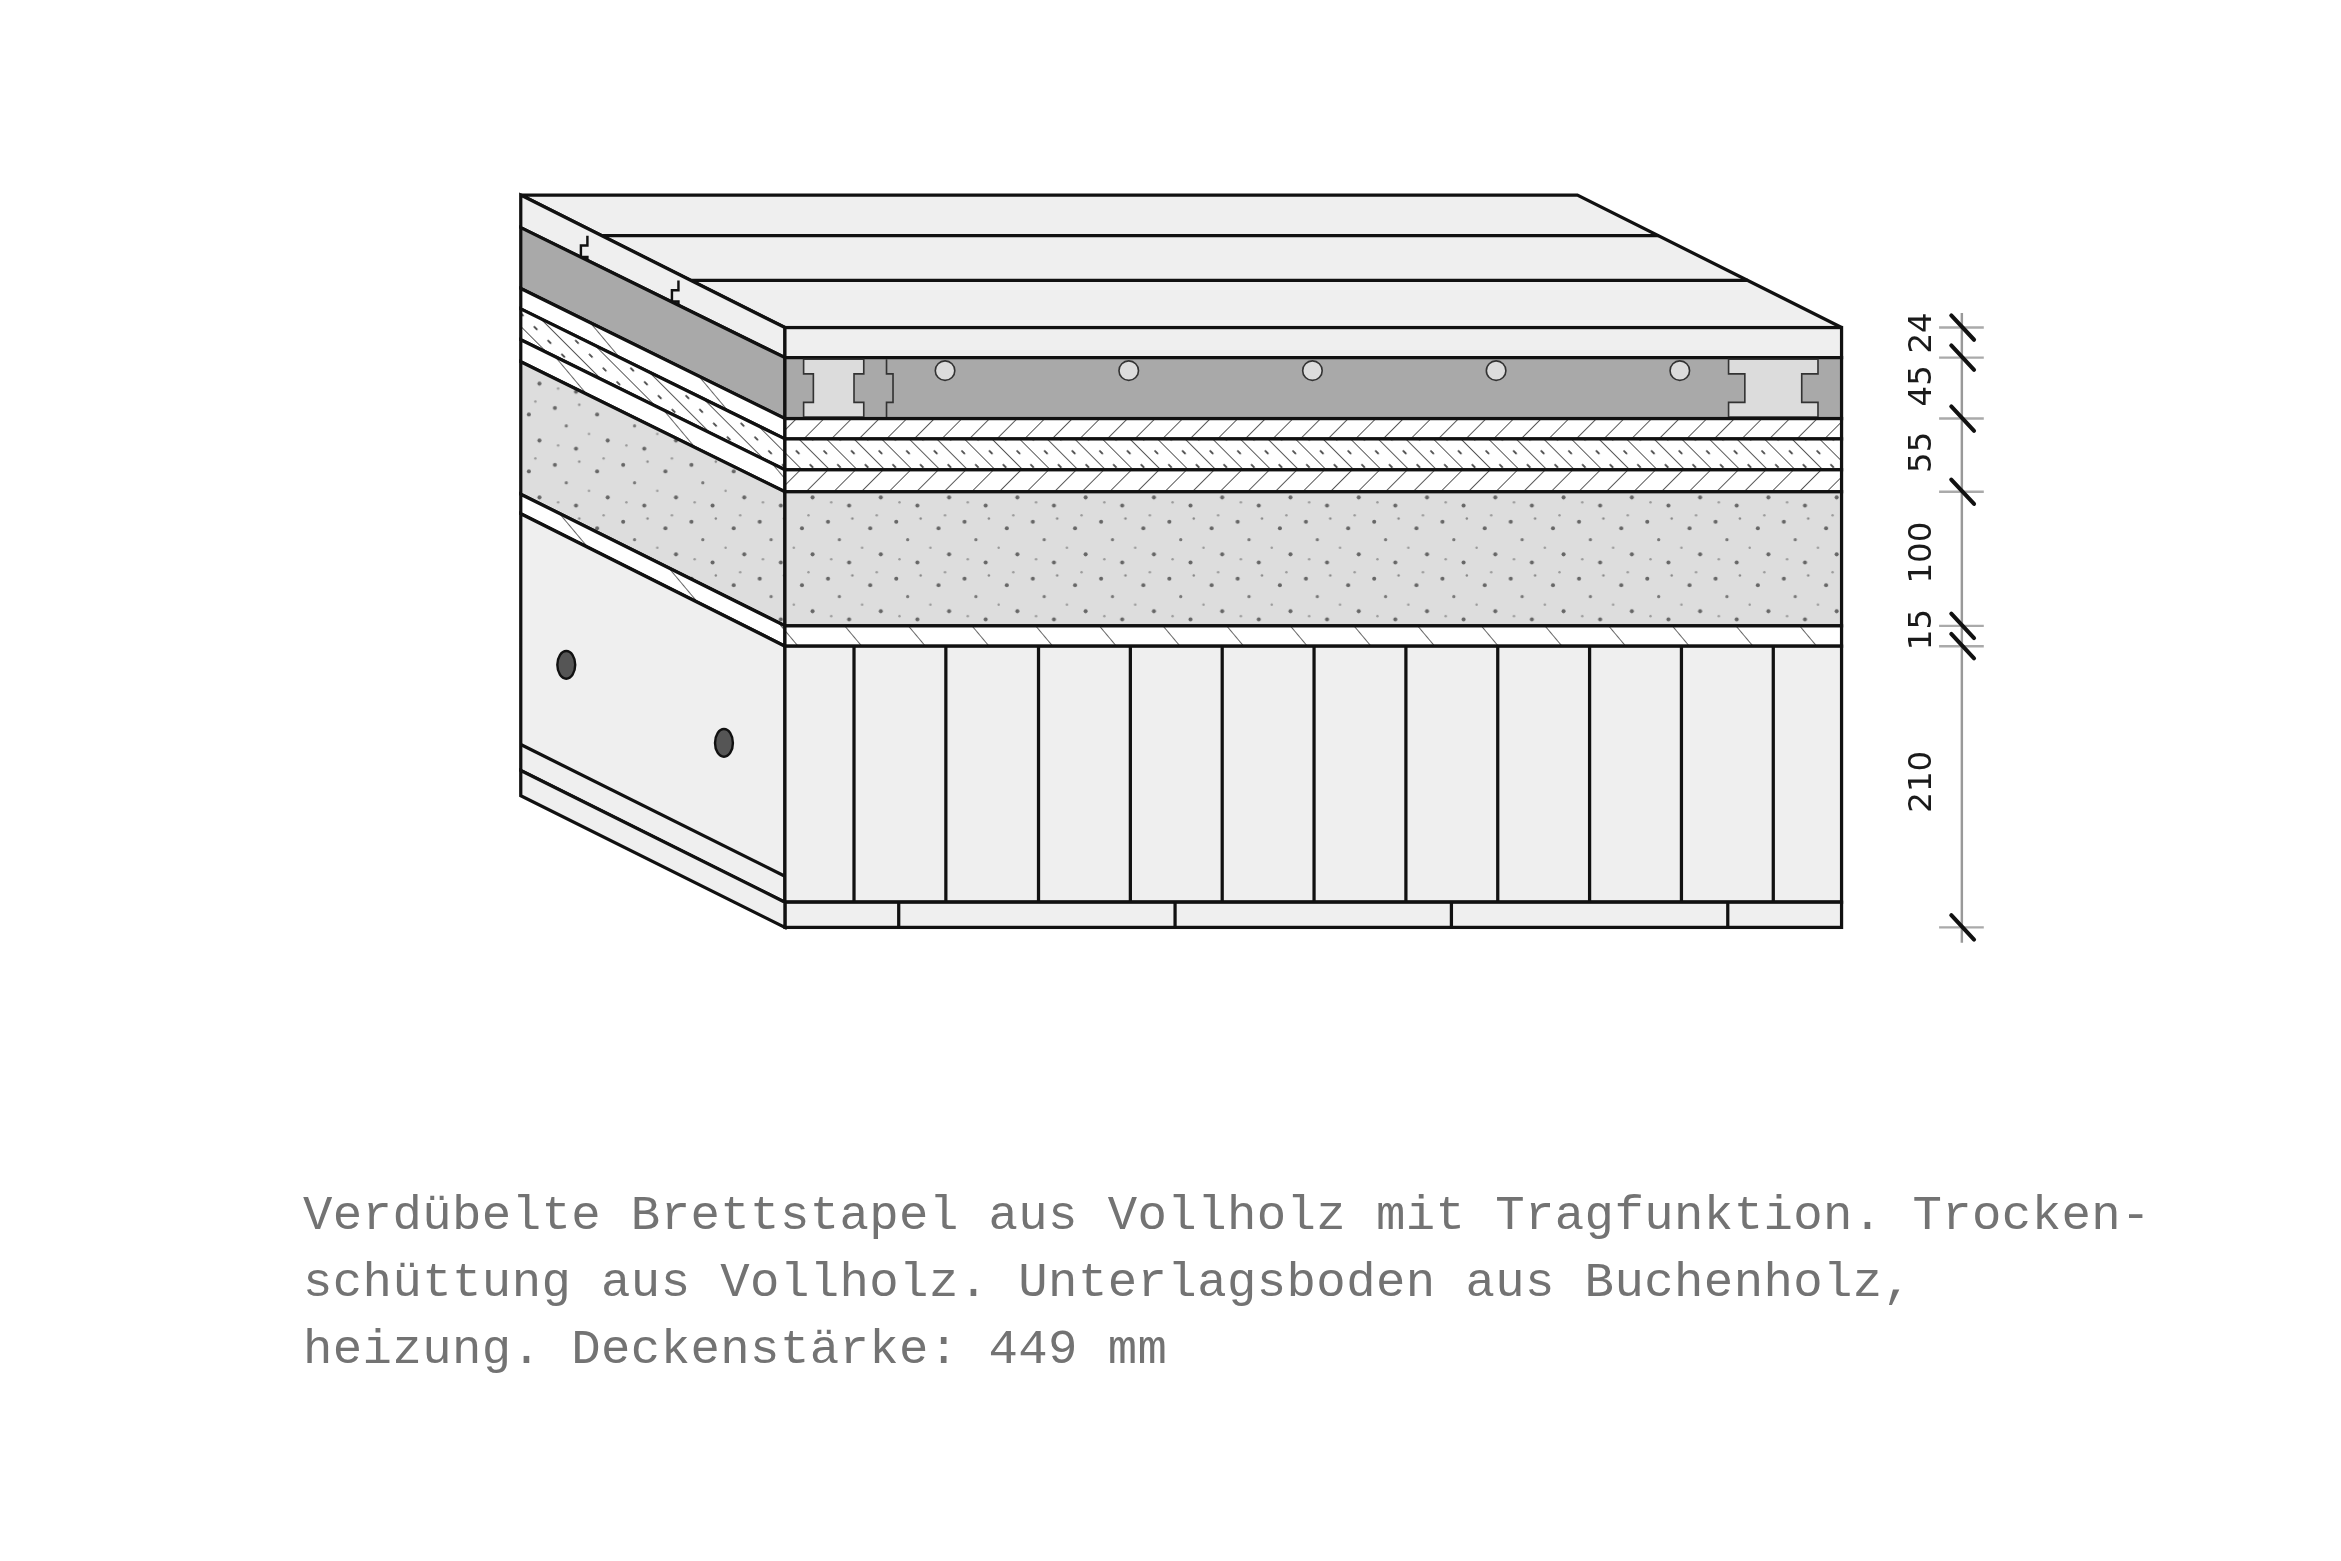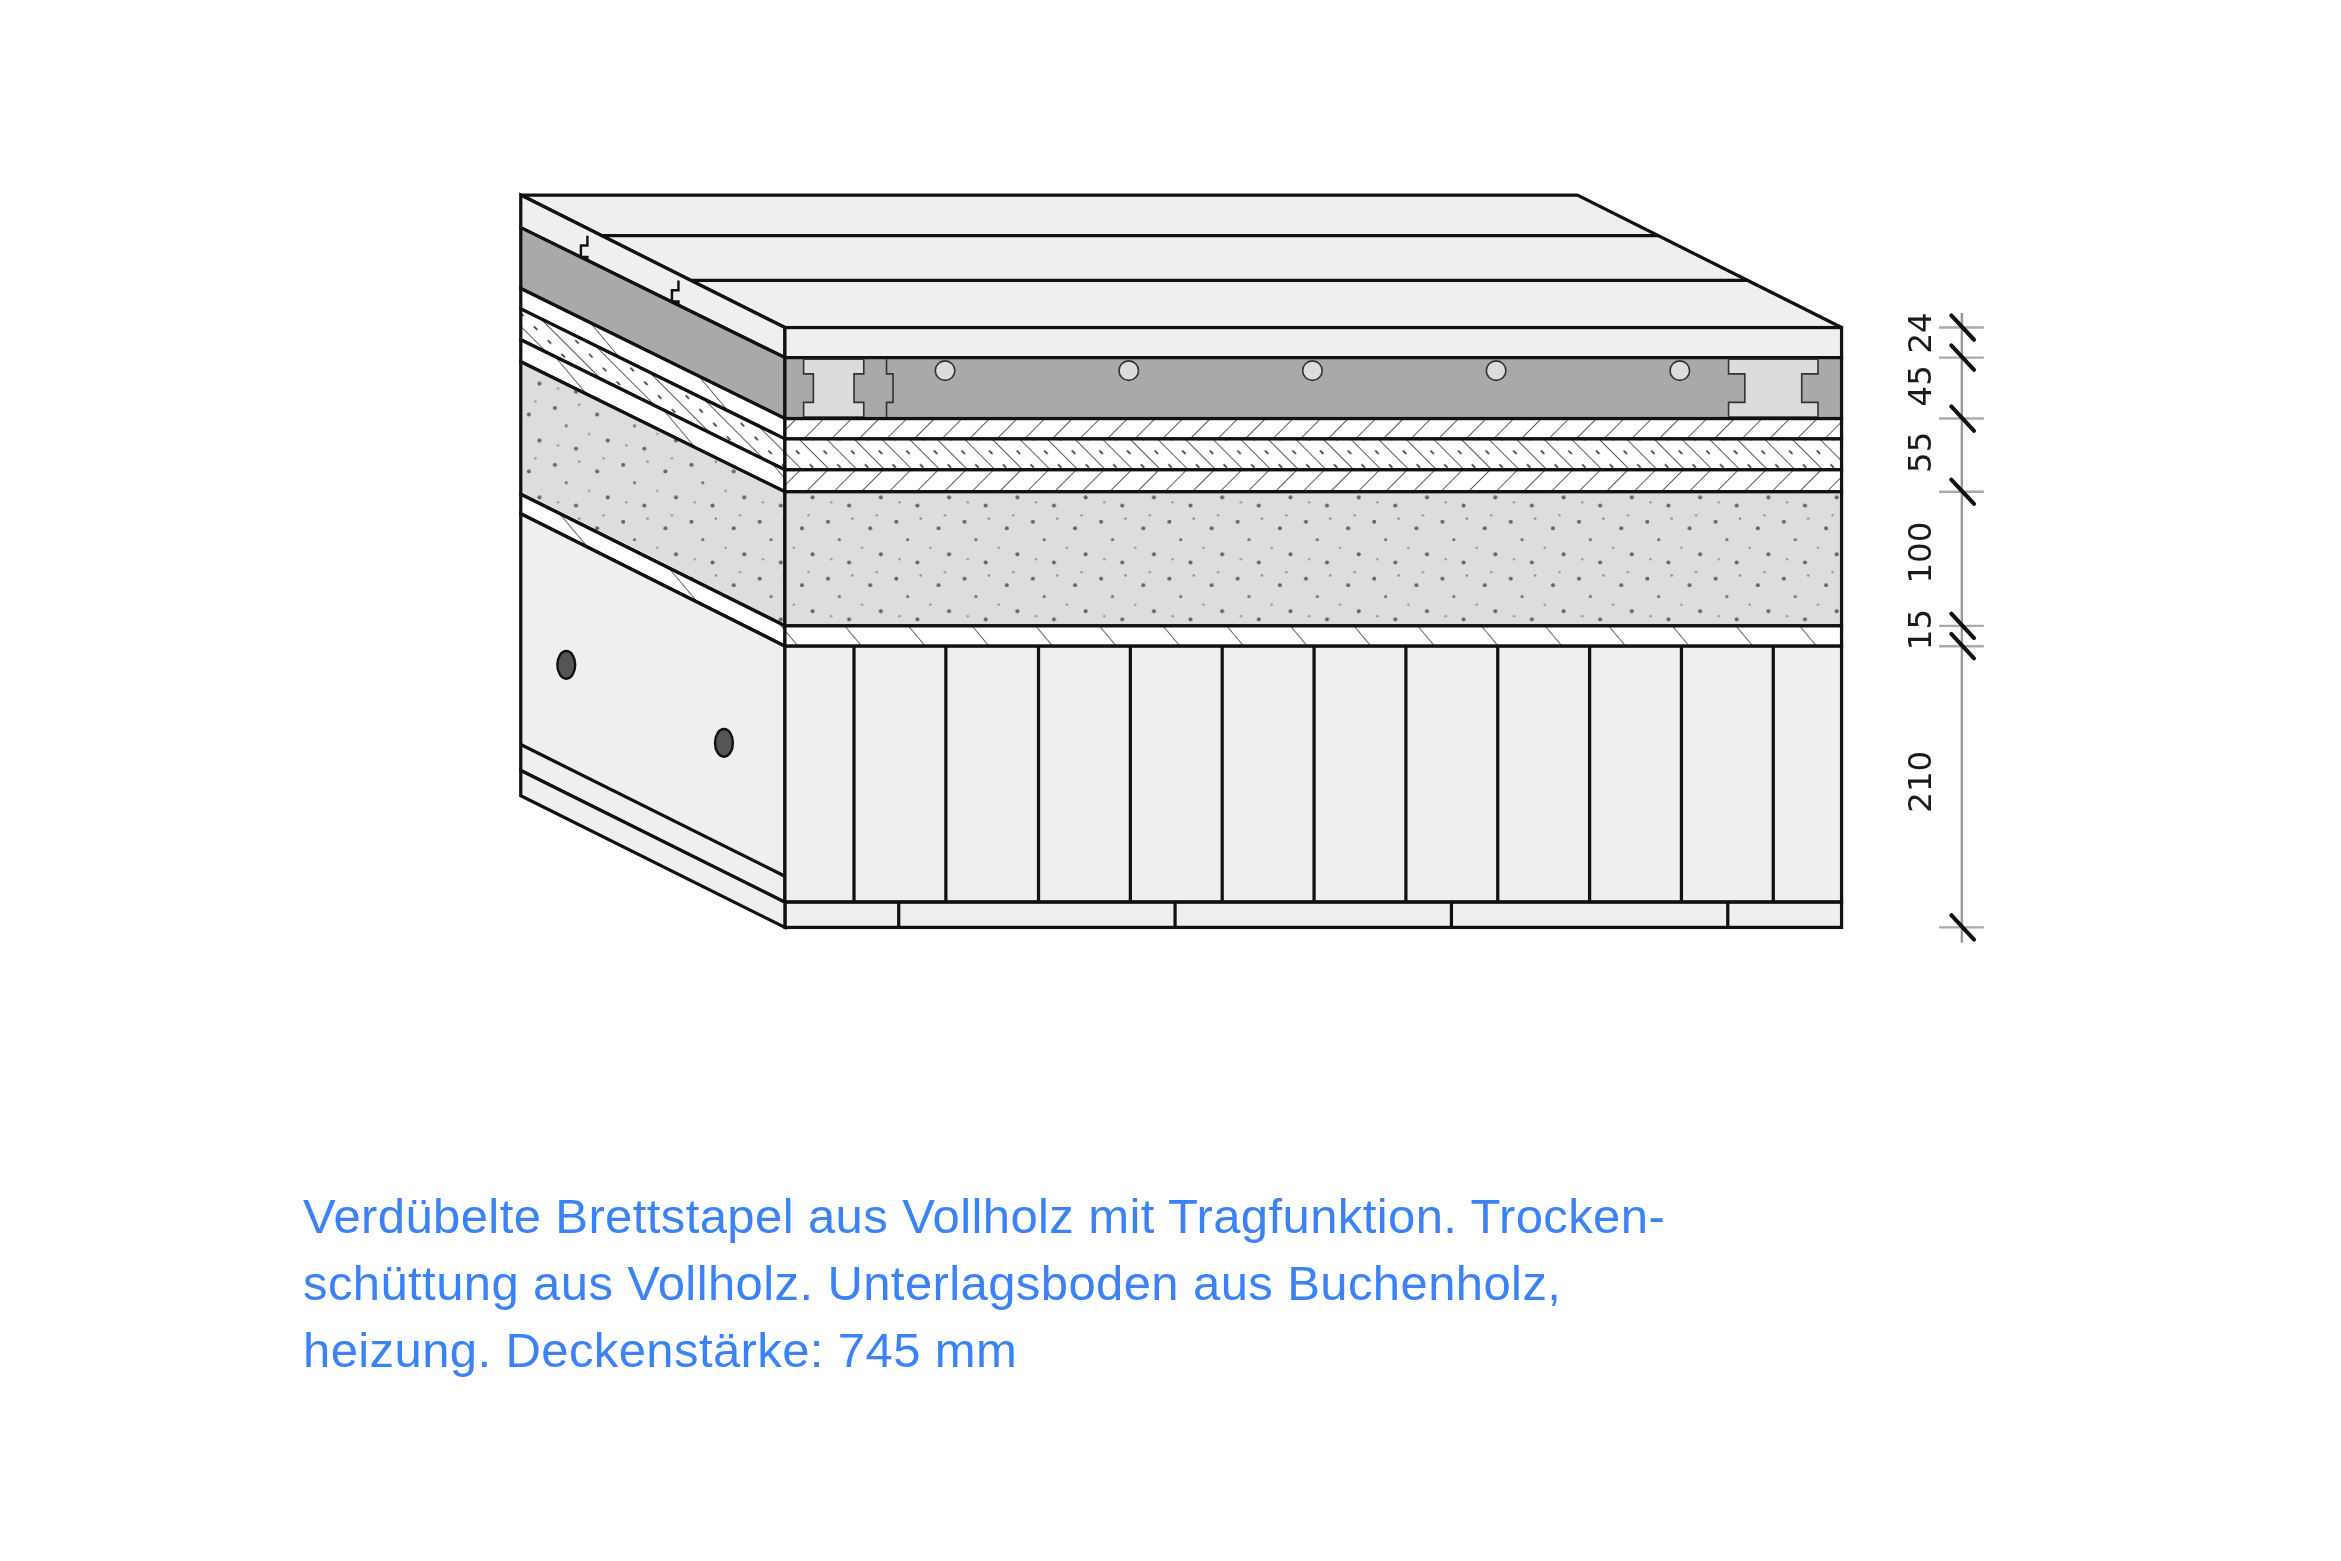--- a/index.html
+++ b/index.html
@@ -1,19 +1,19 @@
 <!DOCTYPE html>
 <html style="font-size:13px"><head>
 <meta charset="utf-8">
 <style>
   html,body{margin:0;padding:0;background:#ffffff;}
   body{width:2342px;height:1561px;position:relative;overflow:hidden;}
   #diagram{position:absolute;left:0;top:0;width:2342px;height:1016px;}
   #caption{position:absolute;left:303px;top:1183px;width:1789px;
-    font-family:Liberation Sans, sans-serif;font-size:49px;line-height:67px;color:#3b82f6;
+    font-family:Liberation Mono, monospace;font-size:49px;line-height:67px;color:#737373;
     font-stretch:condensed;letter-spacing:0.4px;}
   #caption .line{display:block;white-space:nowrap;}
   .dimlabel{font-family:"DejaVu Sans","Liberation Sans",sans-serif;font-size:40px;fill:#1a1a1a;}
 </style>
 </head>
 <body>
 
 <svg id="diagram" viewBox="0 0 2880 1250" xmlns="http://www.w3.org/2000/svg">
   <defs>
     <pattern id="hatchBack" patternUnits="userSpaceOnUse" width="24" height="24" patternTransform="rotate(45)">
@@ -151,15 +151,15 @@
     <text class="dimlabel" transform="translate(2375,582) rotate(-90)">55</text>
     <text class="dimlabel" transform="translate(2375,718) rotate(-90)">100</text>
     <text class="dimlabel" transform="translate(2375,800) rotate(-90)">15</text>
     <text class="dimlabel" transform="translate(2375,1000) rotate(-90)">210</text>
   </g>
 </svg>
 
 <div id="caption">
   <span class="line">Verdübelte Brettstapel aus Vollholz mit Tragfunktion. Trocken-</span>
   <span class="line">schüttung aus Vollholz. Unterlagsboden aus Buchenholz,</span>
-  <span class="line">heizung. Deckenstärke: 745 mm</span>
+  <span class="line">heizung. Deckenstärke: 449 mm</span>
 </div>
 
 
 </body></html>

